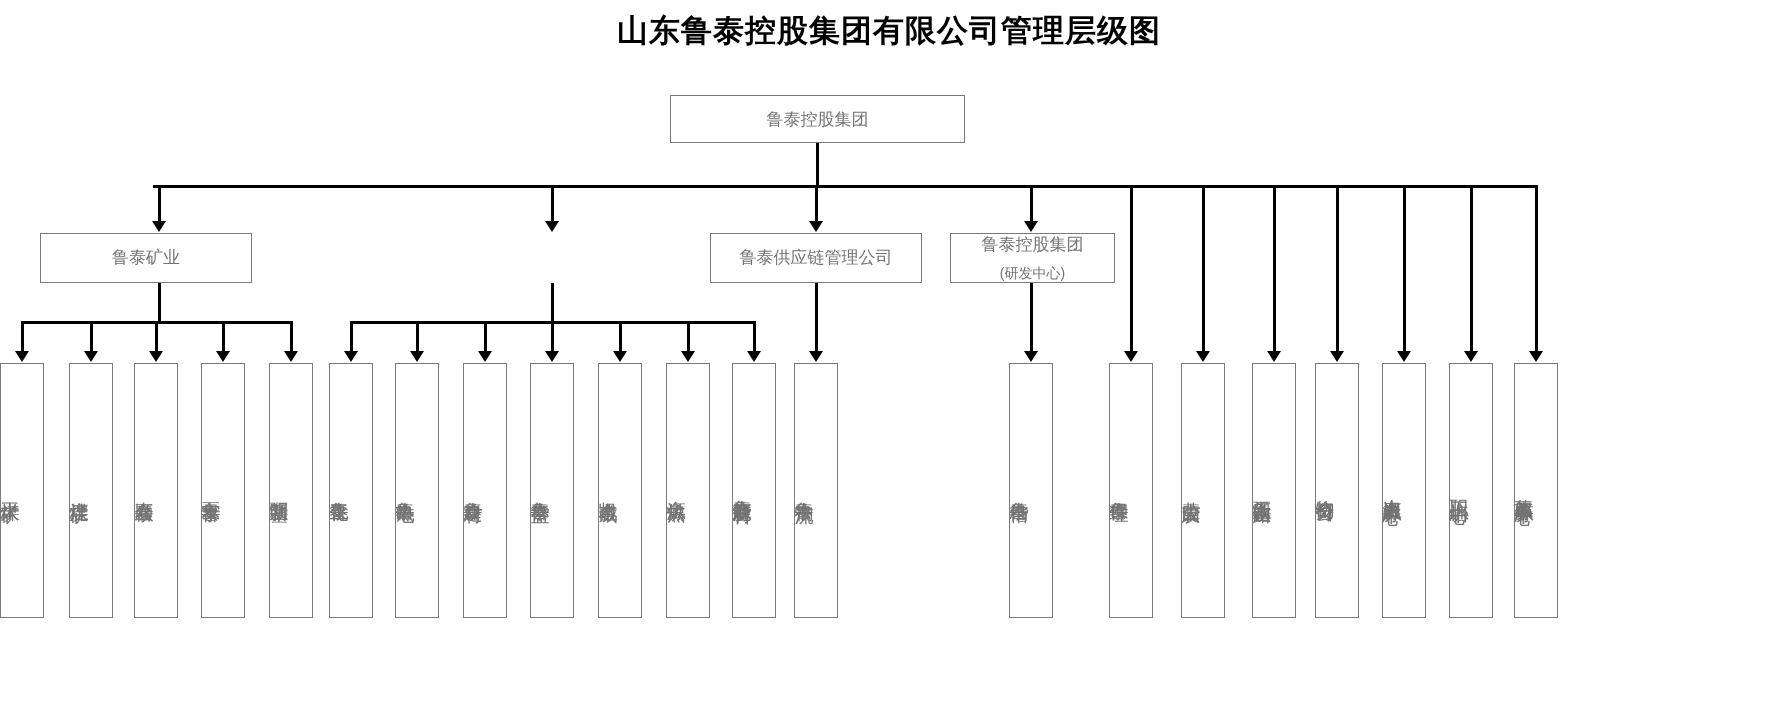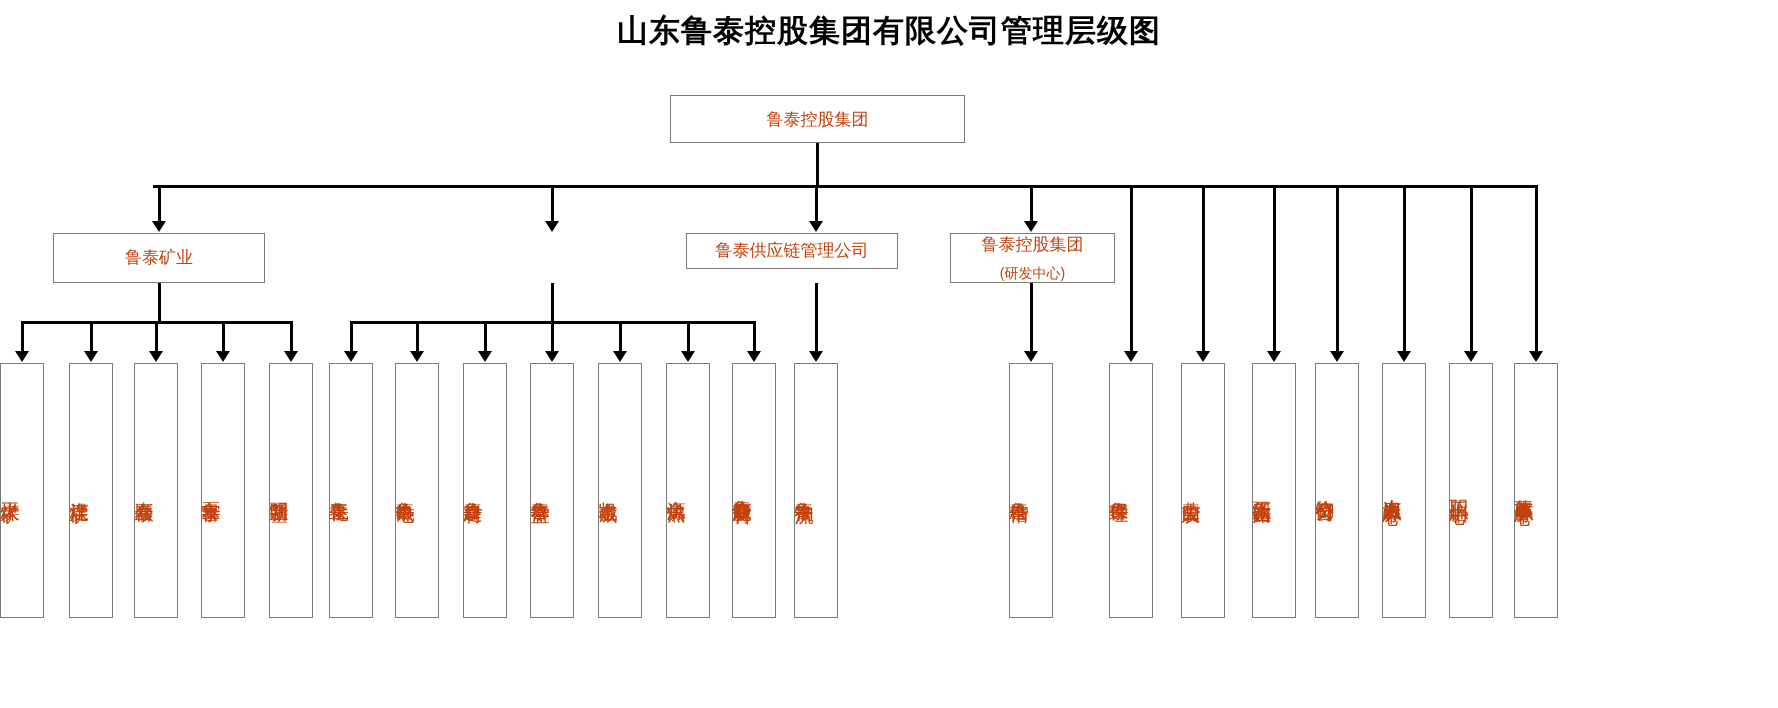--- a/index.html
+++ b/index.html
@@ -32,21 +32,21 @@
     white-space: nowrap;
   }
   .node {
     position: absolute;
     box-sizing: border-box;
     border: 1px solid #7b7b7b;
     background: #ffffff;
     display: flex;
     align-items: center;
     justify-content: center;
-    color: #c2410c;
+    color: #737373;
     font-family: "Liberation Sans", "DejaVu Sans", sans-serif;
   }
   .node.root {
     font-size: 17px;
   }
   .node.level2 {
     font-size: 17px;
     line-height: 1.15;
     text-align: center;
     flex-direction: column;
@@ -125,26 +125,26 @@
 
   <div class="vline" style="left:1403px; top:185px; height:168px;"></div>
   <div class="arrow" style="left:1397px; top:351px;"></div>
 
   <div class="vline" style="left:1470px; top:185px; height:168px;"></div>
   <div class="arrow" style="left:1464px; top:351px;"></div>
 
   <div class="vline" style="left:1535px; top:185px; height:168px;"></div>
   <div class="arrow" style="left:1529px; top:351px;"></div>
 
-  <div class="node level2" style="left:53px; top:233px; width:212px; height:50px;">
+  <div class="node level2" style="left:40px; top:233px; width:212px; height:50px;">
     <span>鲁泰矿业</span>
   </div>
 
 
-  <div class="node level2" style="left:686px; top:233px; width:212px; height:36px;">
+  <div class="node level2" style="left:710px; top:233px; width:212px; height:50px;">
     <span>鲁泰供应链管理公司</span>
   </div>
 
   <div class="node level2" style="left:950px; top:233px; width:165px; height:50px;">
     <span>鲁泰控股集团</span>
     <span class="sub">(研发中心)</span>
   </div>
 
   <div class="vline" style="left:158px; top:283px; height:38px;"></div>
   <div class="hline" style="left:21px; top:321px; width:272px;"></div>

